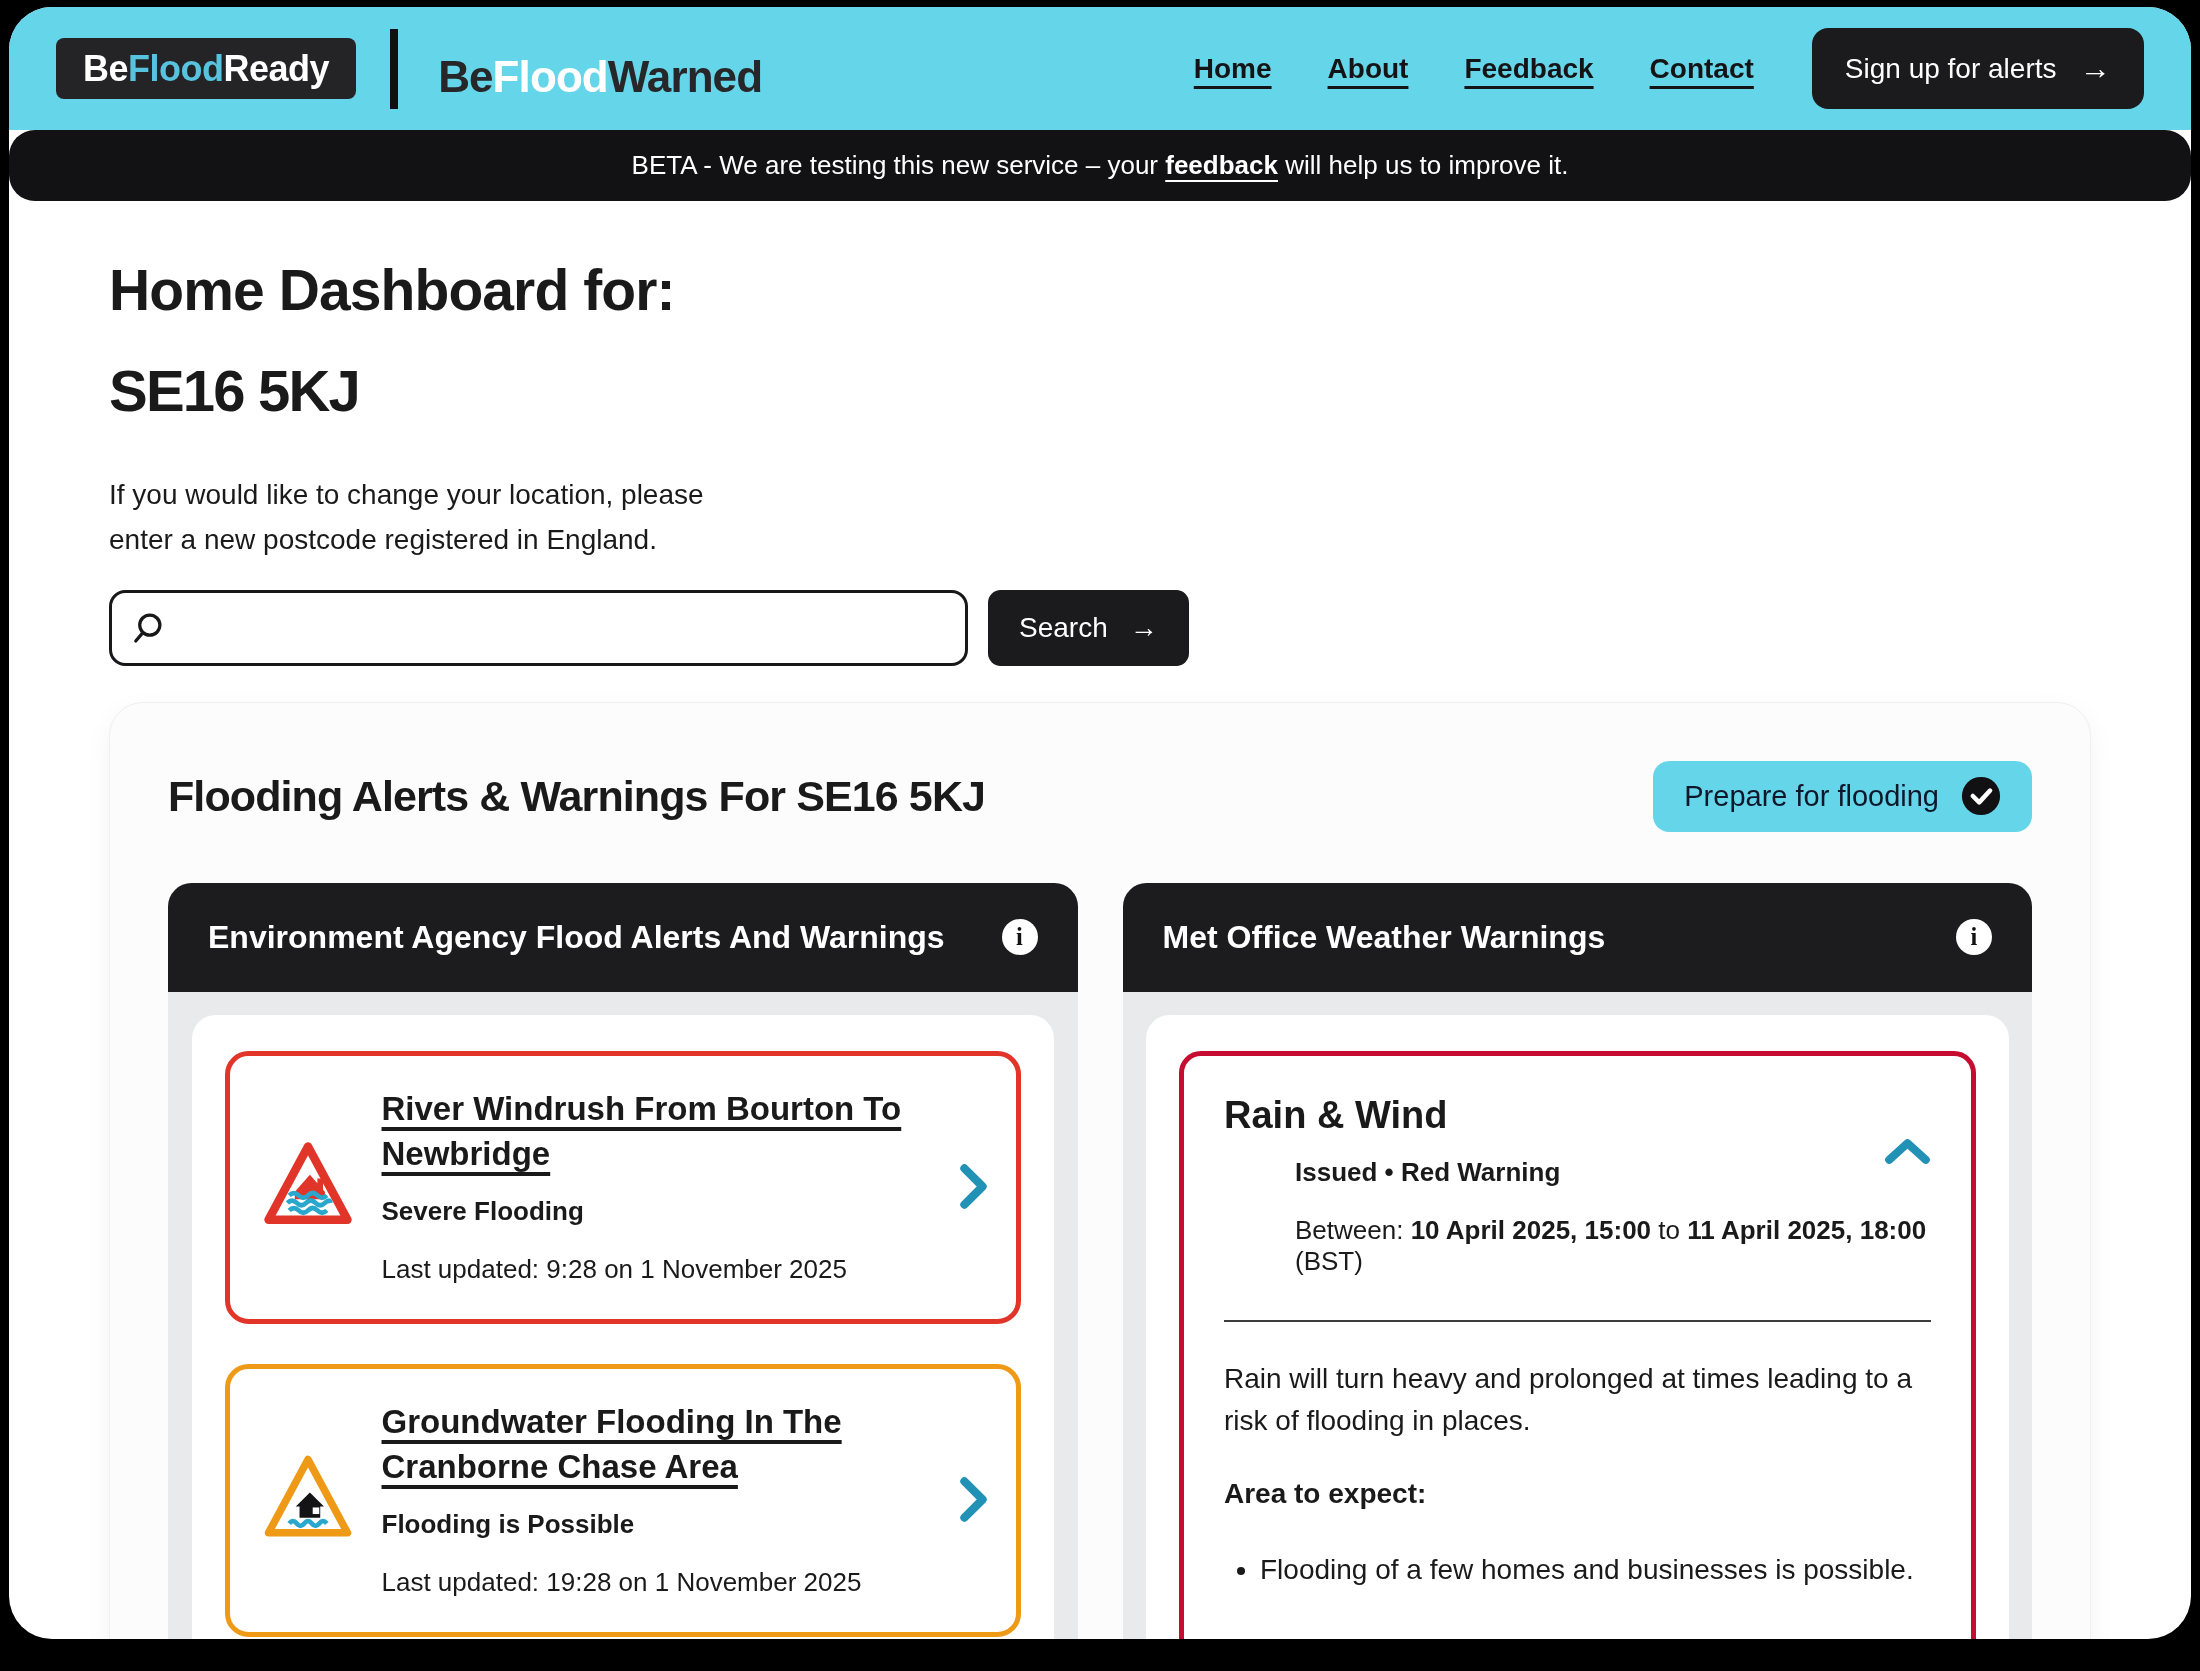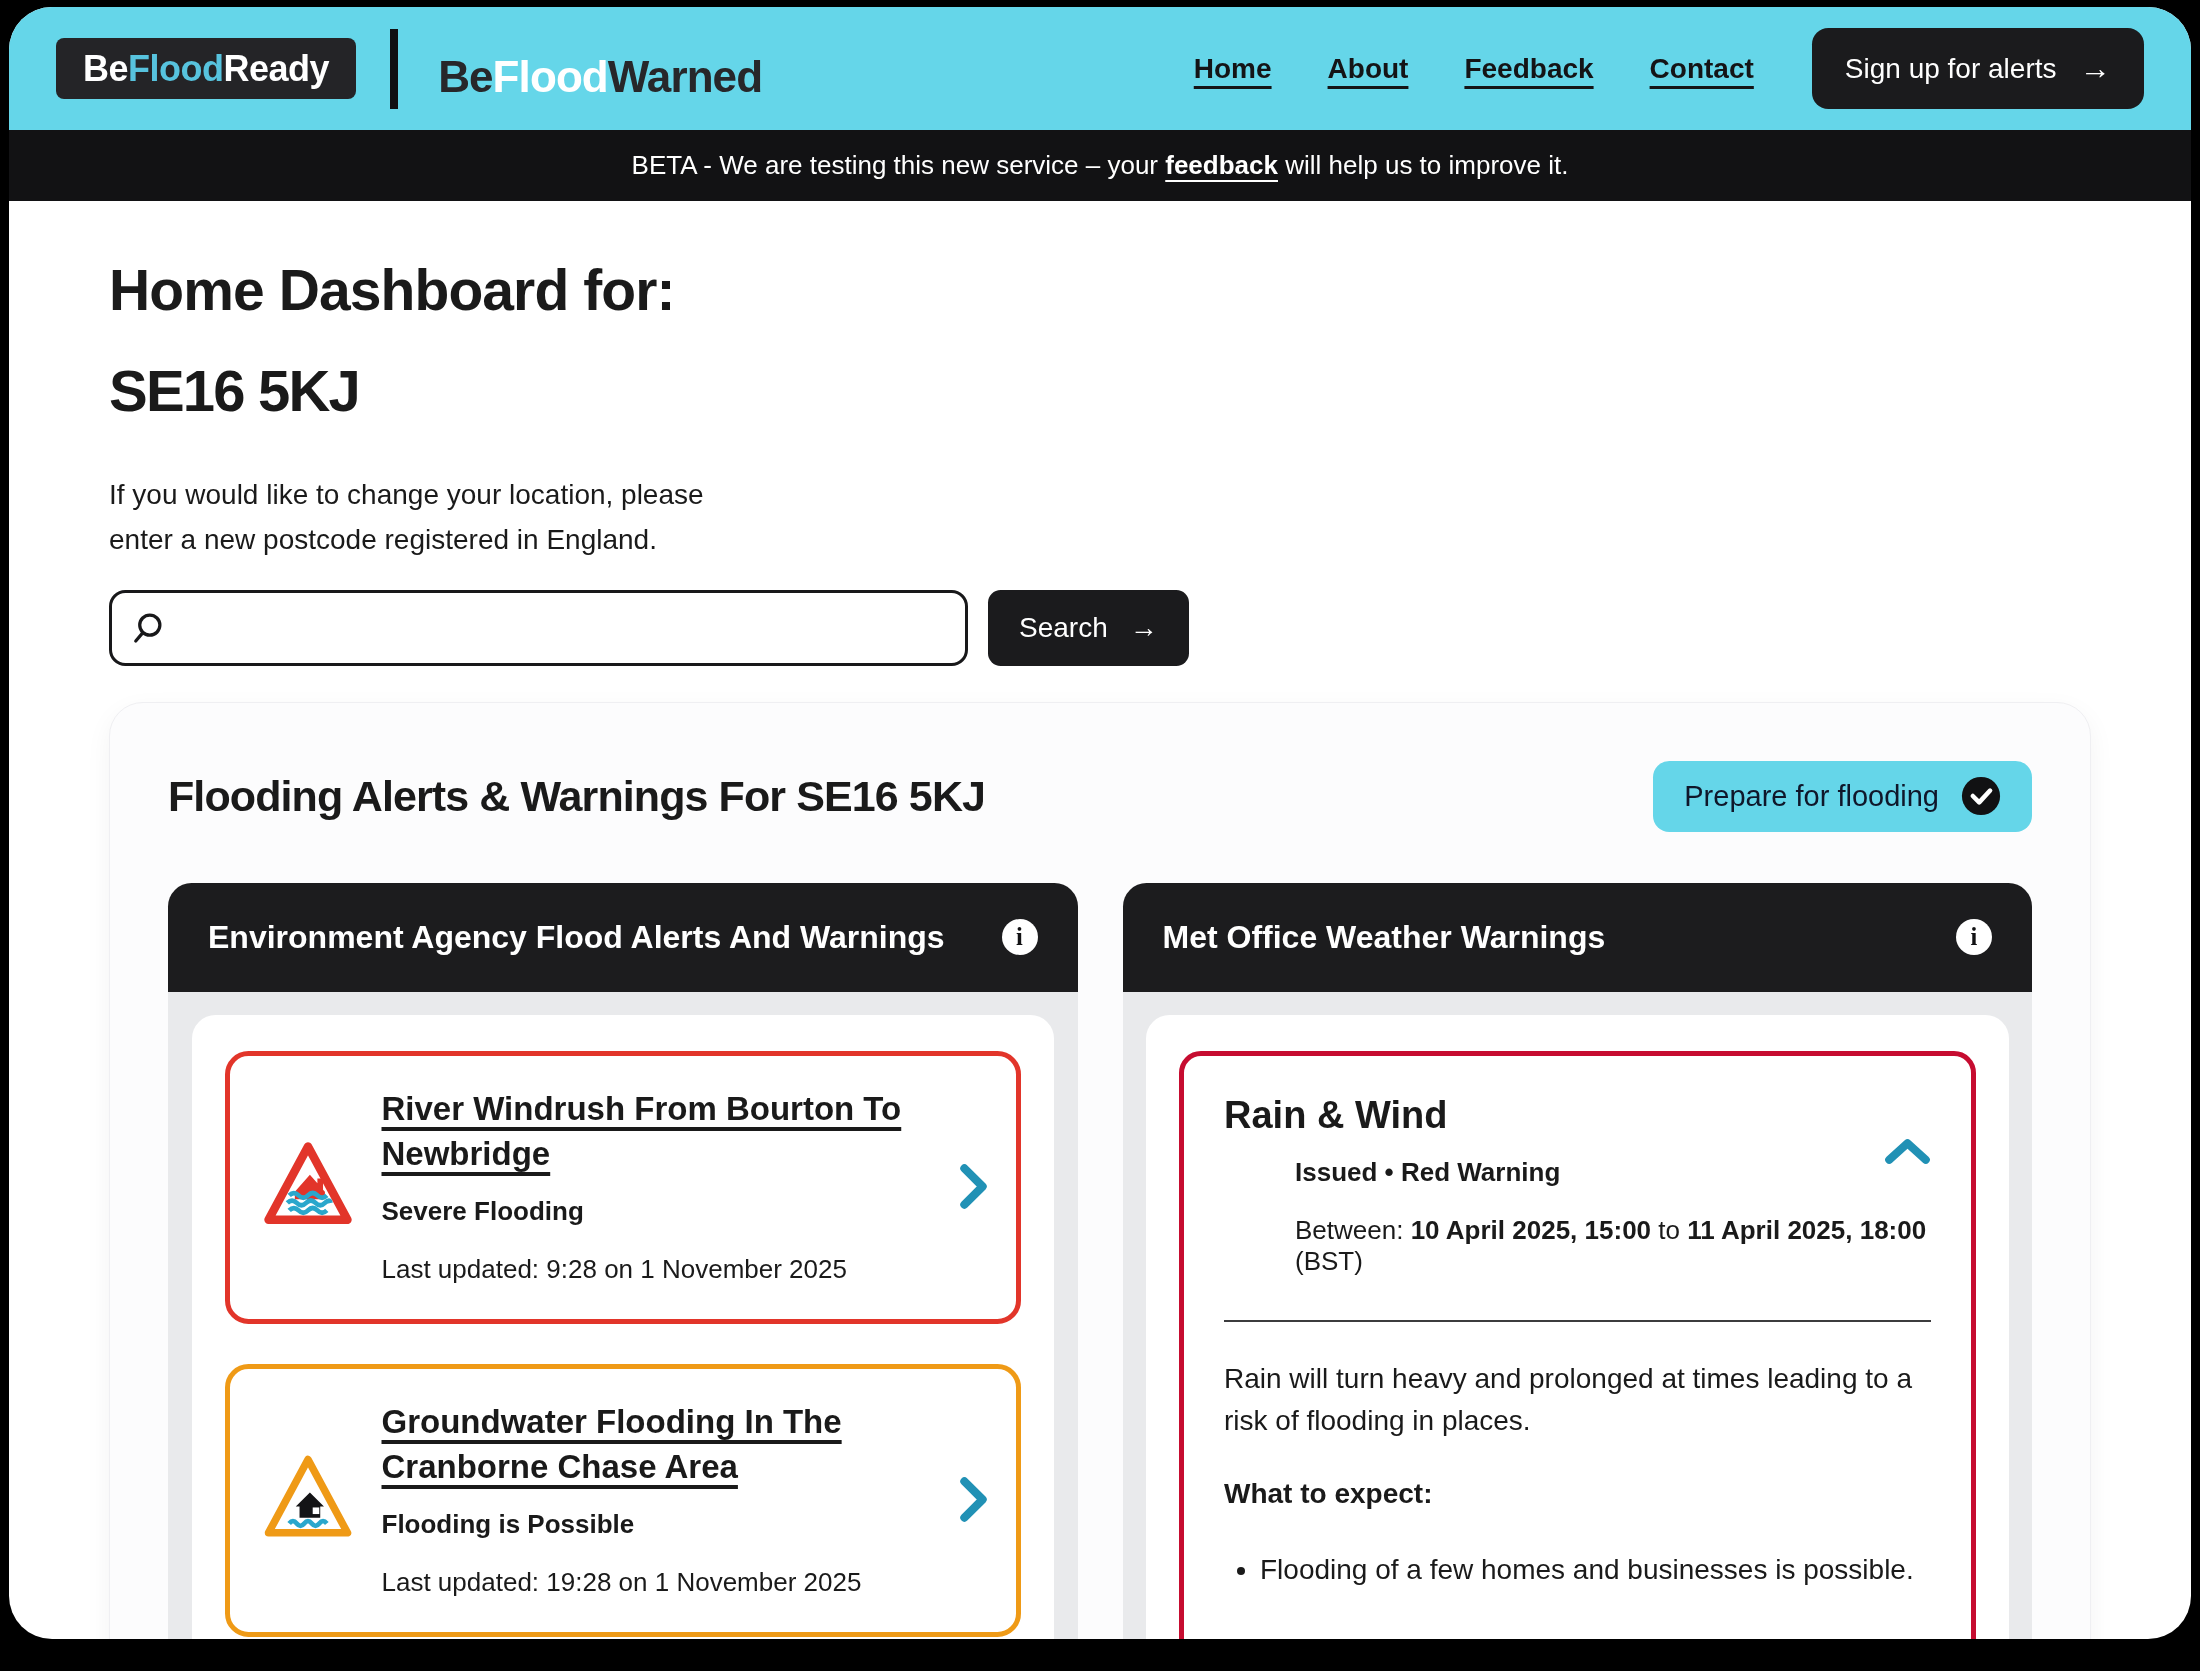--- a/index.html
+++ b/index.html
@@ -34,20 +34,21 @@
   .signup-btn{
     margin-left:2px;background:#1b1b1d;color:#fff;border:none;cursor:pointer;
     font-family:inherit;font-size:28px;border-radius:16.3px;height:81px;padding:0 33px;
     display:flex;align-items:center;gap:23.5px;
   }
   .signup-btn .arrow{font-size:31px;line-height:1;}
   
   .beta-bar{
     height:71px;background:#121214;color:#fff;display:flex;align-items:center;justify-content:center;
     font-size:26px;
+    border-radius:26px;
   }
   .beta-bar .beta-link{font-weight:bold;text-decoration:underline;text-underline-offset:6.3px;cursor:pointer;}
   
   .main{padding:56px 100px 0 100px;}
   .h1{font-size:57px;font-weight:bold;letter-spacing:-0.9px;margin:0 0 34px 0;}
   .h2{font-size:58px;font-weight:bold;letter-spacing:-1.8px;margin:0 0 49px 0;}
   .hero-desc{font-size:28px;line-height:1.6;max-width:660px;margin:0 0 27px 0;}
   .search-row{display:flex;align-items:center;gap:20px;margin-bottom:36px;}
   .search-box{
     width:859px;height:76px;border:3.6px solid #18181a;border-radius:16.3px;background:#fff;
@@ -241,21 +242,21 @@
                   <div class="met-status">Issued • Red Warning</div>
                   <div class="met-between">
                     <span>Between: </span><b>10 April 2025, 15:00</b><span> to </span><b>11 April 2025, 18:00</b><span> (BST)</span>
                   </div>
                 </div>
                 <svg class="chevron-up" width="51" height="31" viewBox="0 0 56 34">
                   <polyline points="8,26 28,8 48,26" fill="none" stroke="#2191b5" stroke-width="9" stroke-linecap="round" stroke-linejoin="round"></polyline>
                 </svg>
                 <hr class="met-divider">
                 <p class="met-summary">Rain will turn heavy and prolonged at times leading to a risk of flooding in places.</p>
-                <p class="met-expect">What to expect:</p>
+                <p class="met-expect">Area to expect:</p>
                 <ul class="met-list">
                   <li>Flooding of a few homes and businesses is possible.</li>
 
                 </ul>
 
               </div>
 
             </div>
           </div>
         </div>

